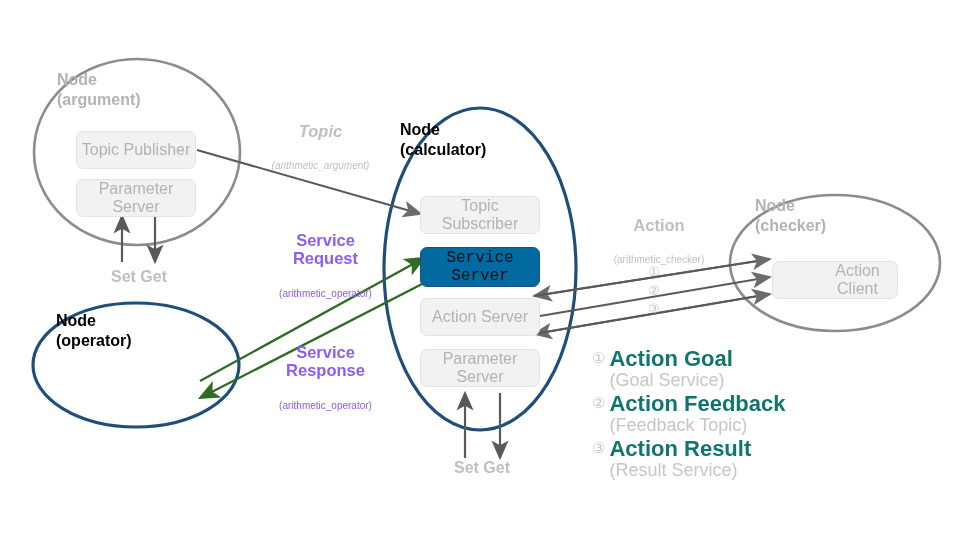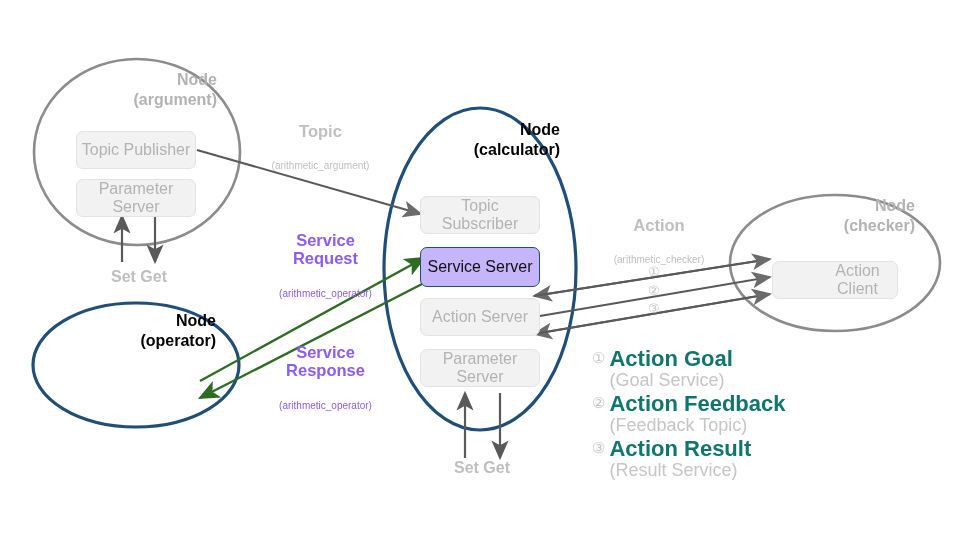--- a/index.html
+++ b/index.html
@@ -11,35 +11,35 @@
     overflow:hidden;
     position:relative;
   }
   #stage{position:absolute;left:0;top:0;width:960px;height:540px;}
   svg#canvas{position:absolute;left:0;top:0;width:960px;height:540px;}
 
   .lbl{position:absolute;white-space:nowrap;}
 
   
   .node-title{
-    font-weight:bold;font-size:16px;line-height:20px;text-align:right;
+    font-weight:bold;font-size:16px;line-height:20px;text-align:left;
   }
   .node-title.muted{color:#b3b3b3;}
   .node-title.dark{color:#000000;}
 
   
   .box{
     position:absolute;display:flex;align-items:center;justify-content:center;
     font-size:16px;border-radius:7px;box-sizing:border-box;text-align:center;
   }
   .box.muted{
     background:#f2f2f2;border:1.4px solid #e3e3e3;color:#b3b3b3;
   }
   .box.green{
-    background:#c4b5fd;border:1.6px solid #1f4e79;color:#111111;
+    background:#0369a1;border:1.6px solid #1f4e79;color:#111111;font-family:Liberation Mono, monospace;
   }
 
   
   .chan{text-align:center;line-height:1.12;}
   .chan .big{font-weight:bold;font-size:16.5px;display:block;}
   .chan .small{font-size:10px;display:block;margin-top:20px;}
   .chan.gray .big,.chan.gray .small{color:#bfbfbf;}
   .chan.green .big,.chan.green .small{color:#8b5cf6;}
 
   .setget{
@@ -126,21 +126,21 @@
     <span>Node</span><br>
     <span>(operator)</span>
   </div>
 
   <div class="lbl node-title muted" style="left:755px;top:196px;width:160px;">
     <span>Node</span><br>
     <span>(checker)</span>
   </div>
   <div class="box muted" style="left:772px;top:261px;width:126px;height:38px;padding-left:45px;">Action Client</div>
 
-  <div class="lbl chan gray" style="left:243px;top:122px;width:155px;">
+  <div class="lbl chan gray" style="left:243px;top:122px;width:155px;font-style:italic;">
     <span class="big">Topic</span>
     <span class="small">(arithmetic_argument)</span>
   </div>
 
   <div class="lbl chan green" style="left:238px;top:231px;width:175px;">
     <span class="big">Service</span>
     <span class="big">Request</span>
     <span class="small">(arithmetic_operator)</span>
   </div>
 

